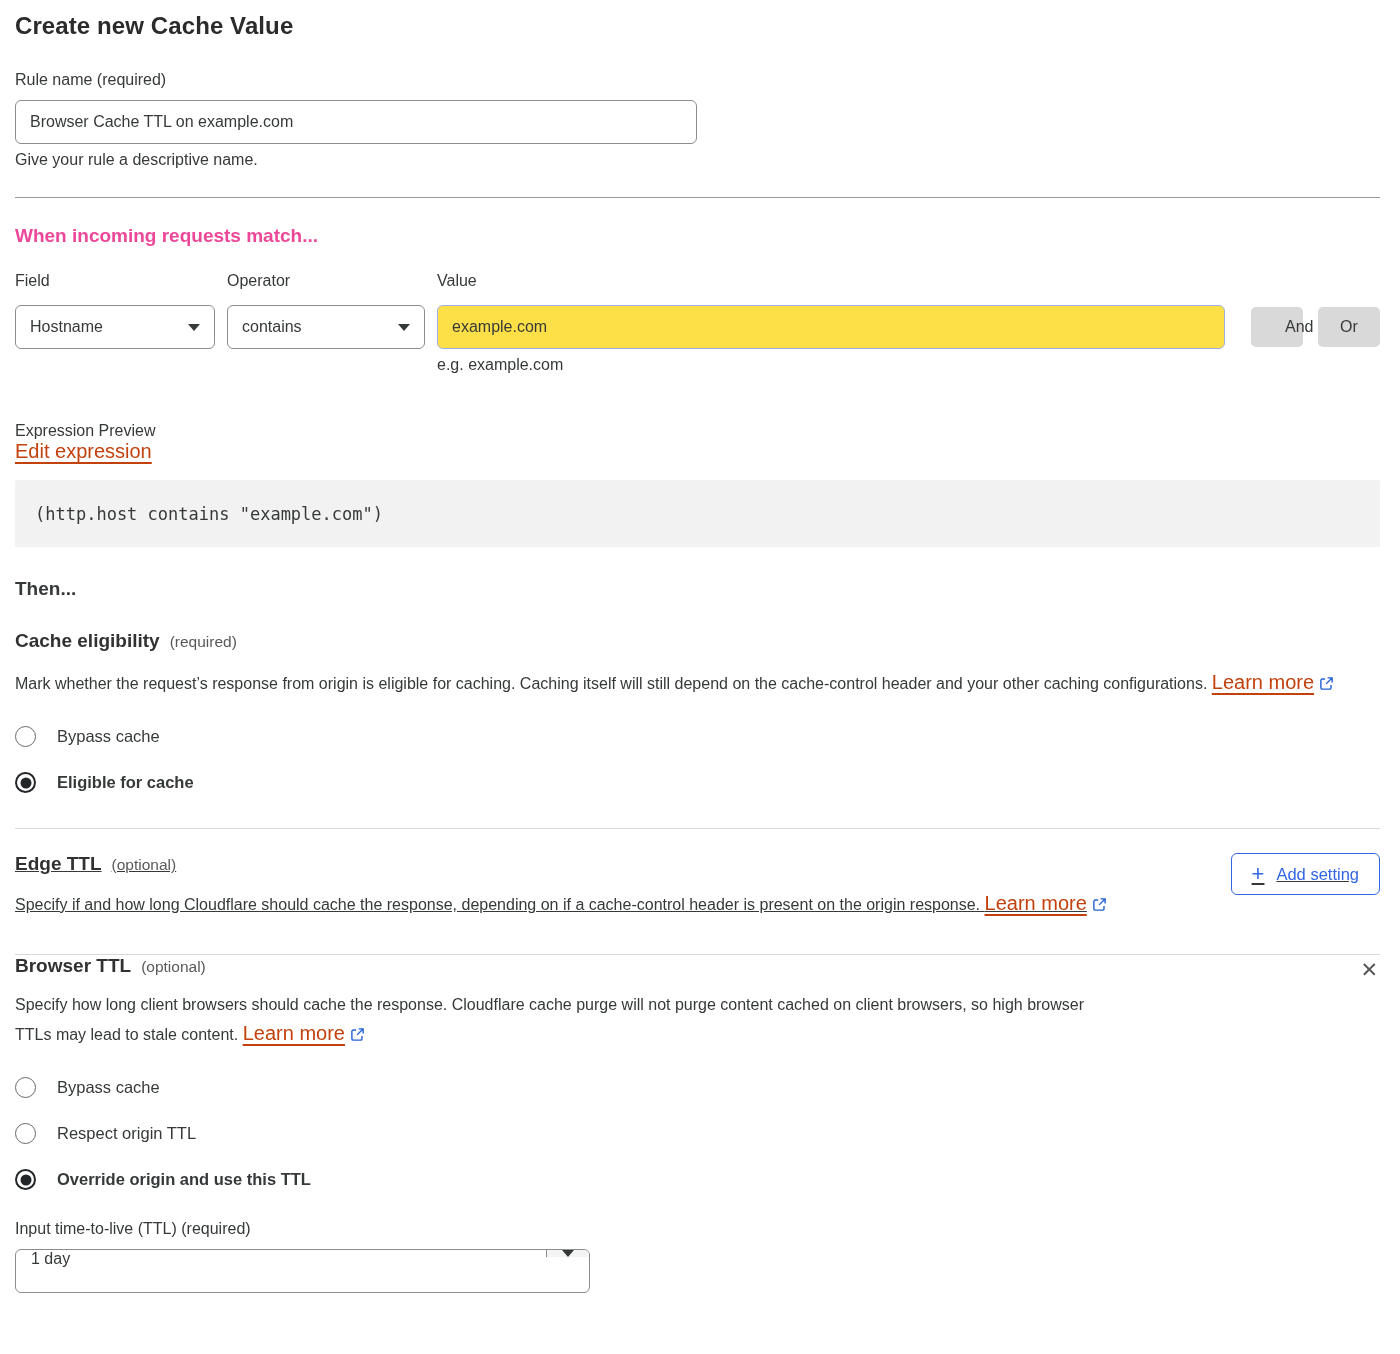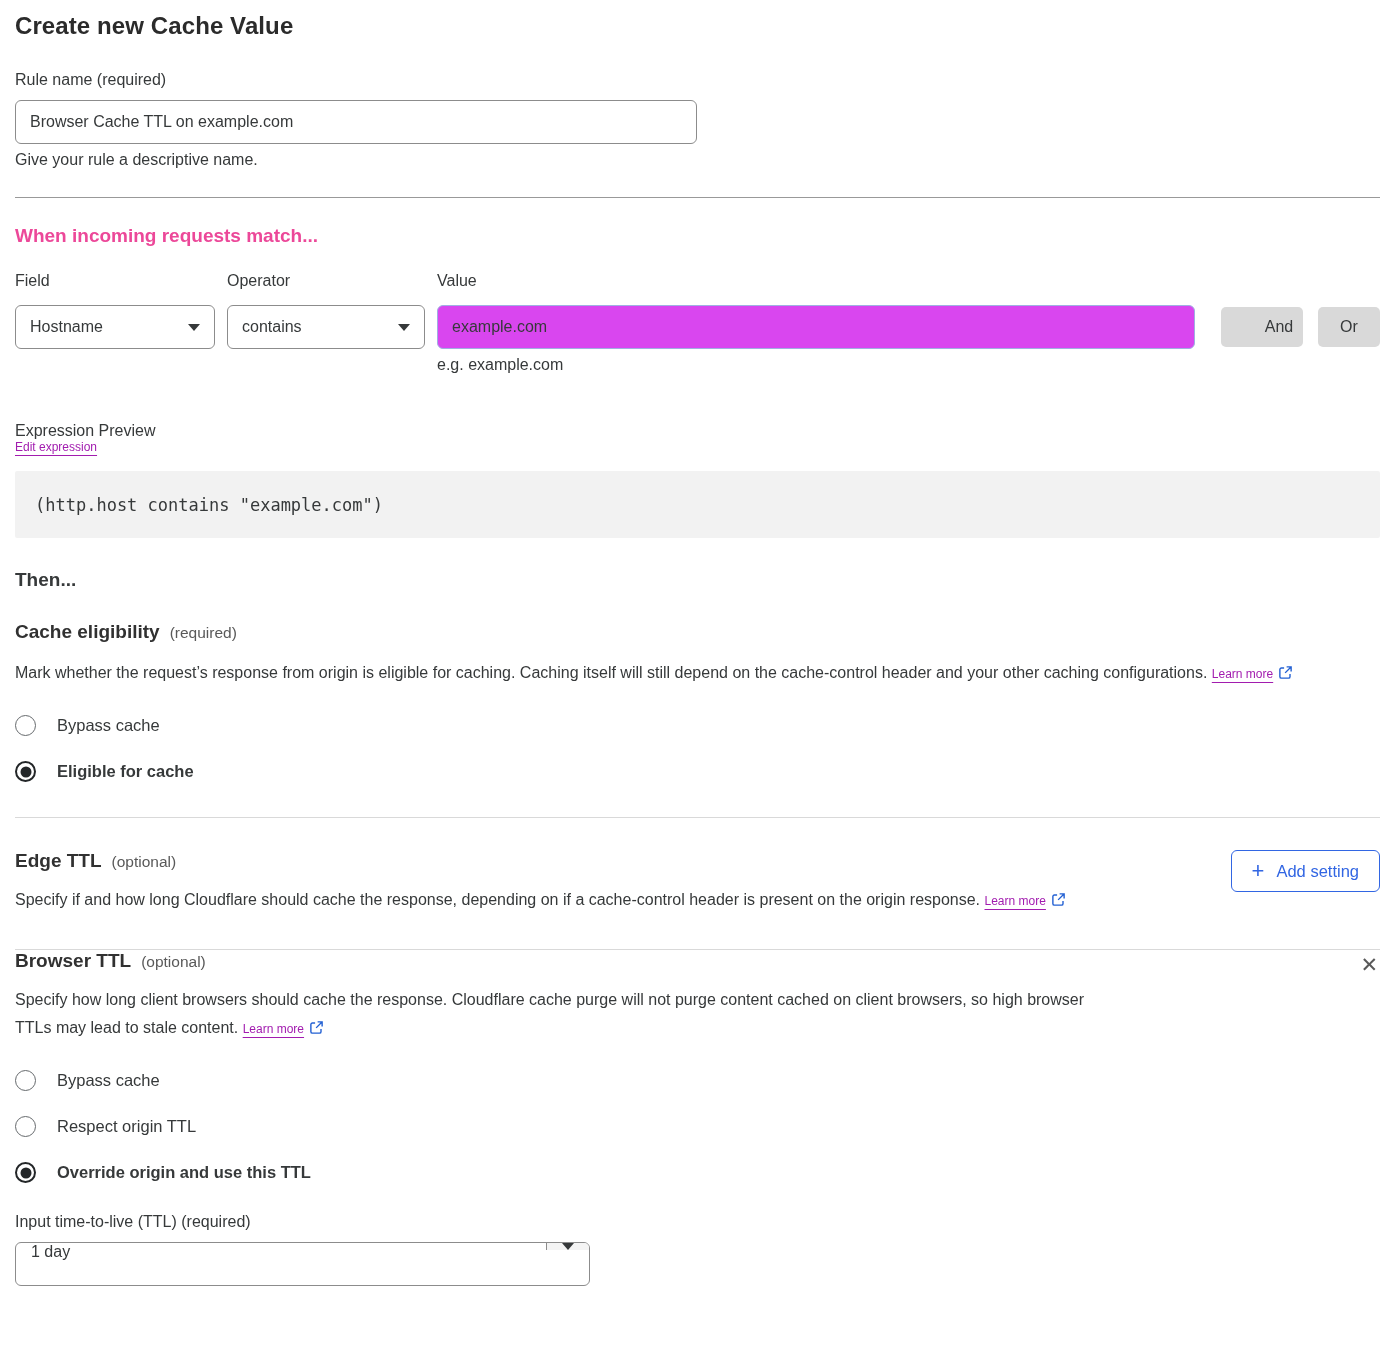--- a/index.html
+++ b/index.html
@@ -65,49 +65,49 @@
   }
   .sel-field { width: 200px; }
   .sel-operator { width: 198px; margin-left: 12px; }
 
   input.value-input {
     flex: 1;
     margin-left: 12px;
     height: 44px;
     border: 1px solid #9fb0e2;
     border-radius: 6px;
-    background: #d946ef;
+    background: #fde047;
     padding: 5px 14px;
     font-family: "Liberation Sans", sans-serif;
     font-size: 16px;
     color: #36393a;
     outline: none;
   }
   .btn-gray {
     height: 40px;
     background: #d9d9d9;
     border: none;
     border-radius: 5px;
     font-family: "Liberation Sans", sans-serif;
     font-size: 16px;
     color: #36393a;
     cursor: pointer;
   }
-  .btn-and { width: 82px; margin-left: 26px; padding-left: 34px; }
+  .btn-and { width: 52px; margin-left: 26px; padding-left: 34px; }
   .btn-or  { width: 62px; margin-left: 15px; }
 
   .eg-helper { margin-top: 7px; margin-left: 422px; font-size: 16px; }
 
   .expr-row { margin-top: 48px; display: flex; justify-content: space-between; align-items: baseline; flex-direction: column; }
   a.link {
-    color: #a21caf;
+    color: #c2410c;
     text-decoration: underline;
     text-underline-offset: 4px;
     cursor: pointer;
-    font-size: 12px;
+    font-size: 20px;
   }
   .code-block {
     margin-top: 17px;
     height: 67px;
     background: #f2f2f2;
     border-radius: 2px;
     display: flex;
     align-items: center;
     padding: 0 20px;
     font-family: "DejaVu Sans Mono", "Liberation Mono", monospace;
@@ -277,21 +277,21 @@
       <label class="radio-row">
         <span class="radio checked"></span>
         <span class="radio-label bold">Eligible for cache</span>
       </label>
     </div>
   </div>
 
   <hr class="divider light" style="margin-top:35px;">
 
   
-  <div class="split-row" style="margin-top:32px;">
+  <div class="split-row" style="margin-top:24px;text-decoration:underline;">
     <div>
       <div class="setting-title-row">
         <span class="setting-title">Edge TTL</span>
         <span class="setting-badge">(optional)</span>
       </div>
       <div class="desc" style="max-width:1095px; margin-top:14px;">
         <span>Specify if and how long Cloudflare should cache the response, depending on if a cache-control header is present on the origin response.</span>
         <a class="link">Learn more</a><span class="ext-icon"><svg width="15" height="15" viewBox="0 0 16 16">
               <path d="M6.5 3.2H3.6A1.6 1.6 0 0 0 2 4.8v7.6A1.6 1.6 0 0 0 3.6 14h7.6a1.6 1.6 0 0 0 1.6-1.6V9.5" fill="none" stroke="currentColor" stroke-width="1.5"></path>
               <path d="M9.2 2h4.8v4.8M13.6 2.4 7.6 8.4" fill="none" stroke="currentColor" stroke-width="1.5"></path>

